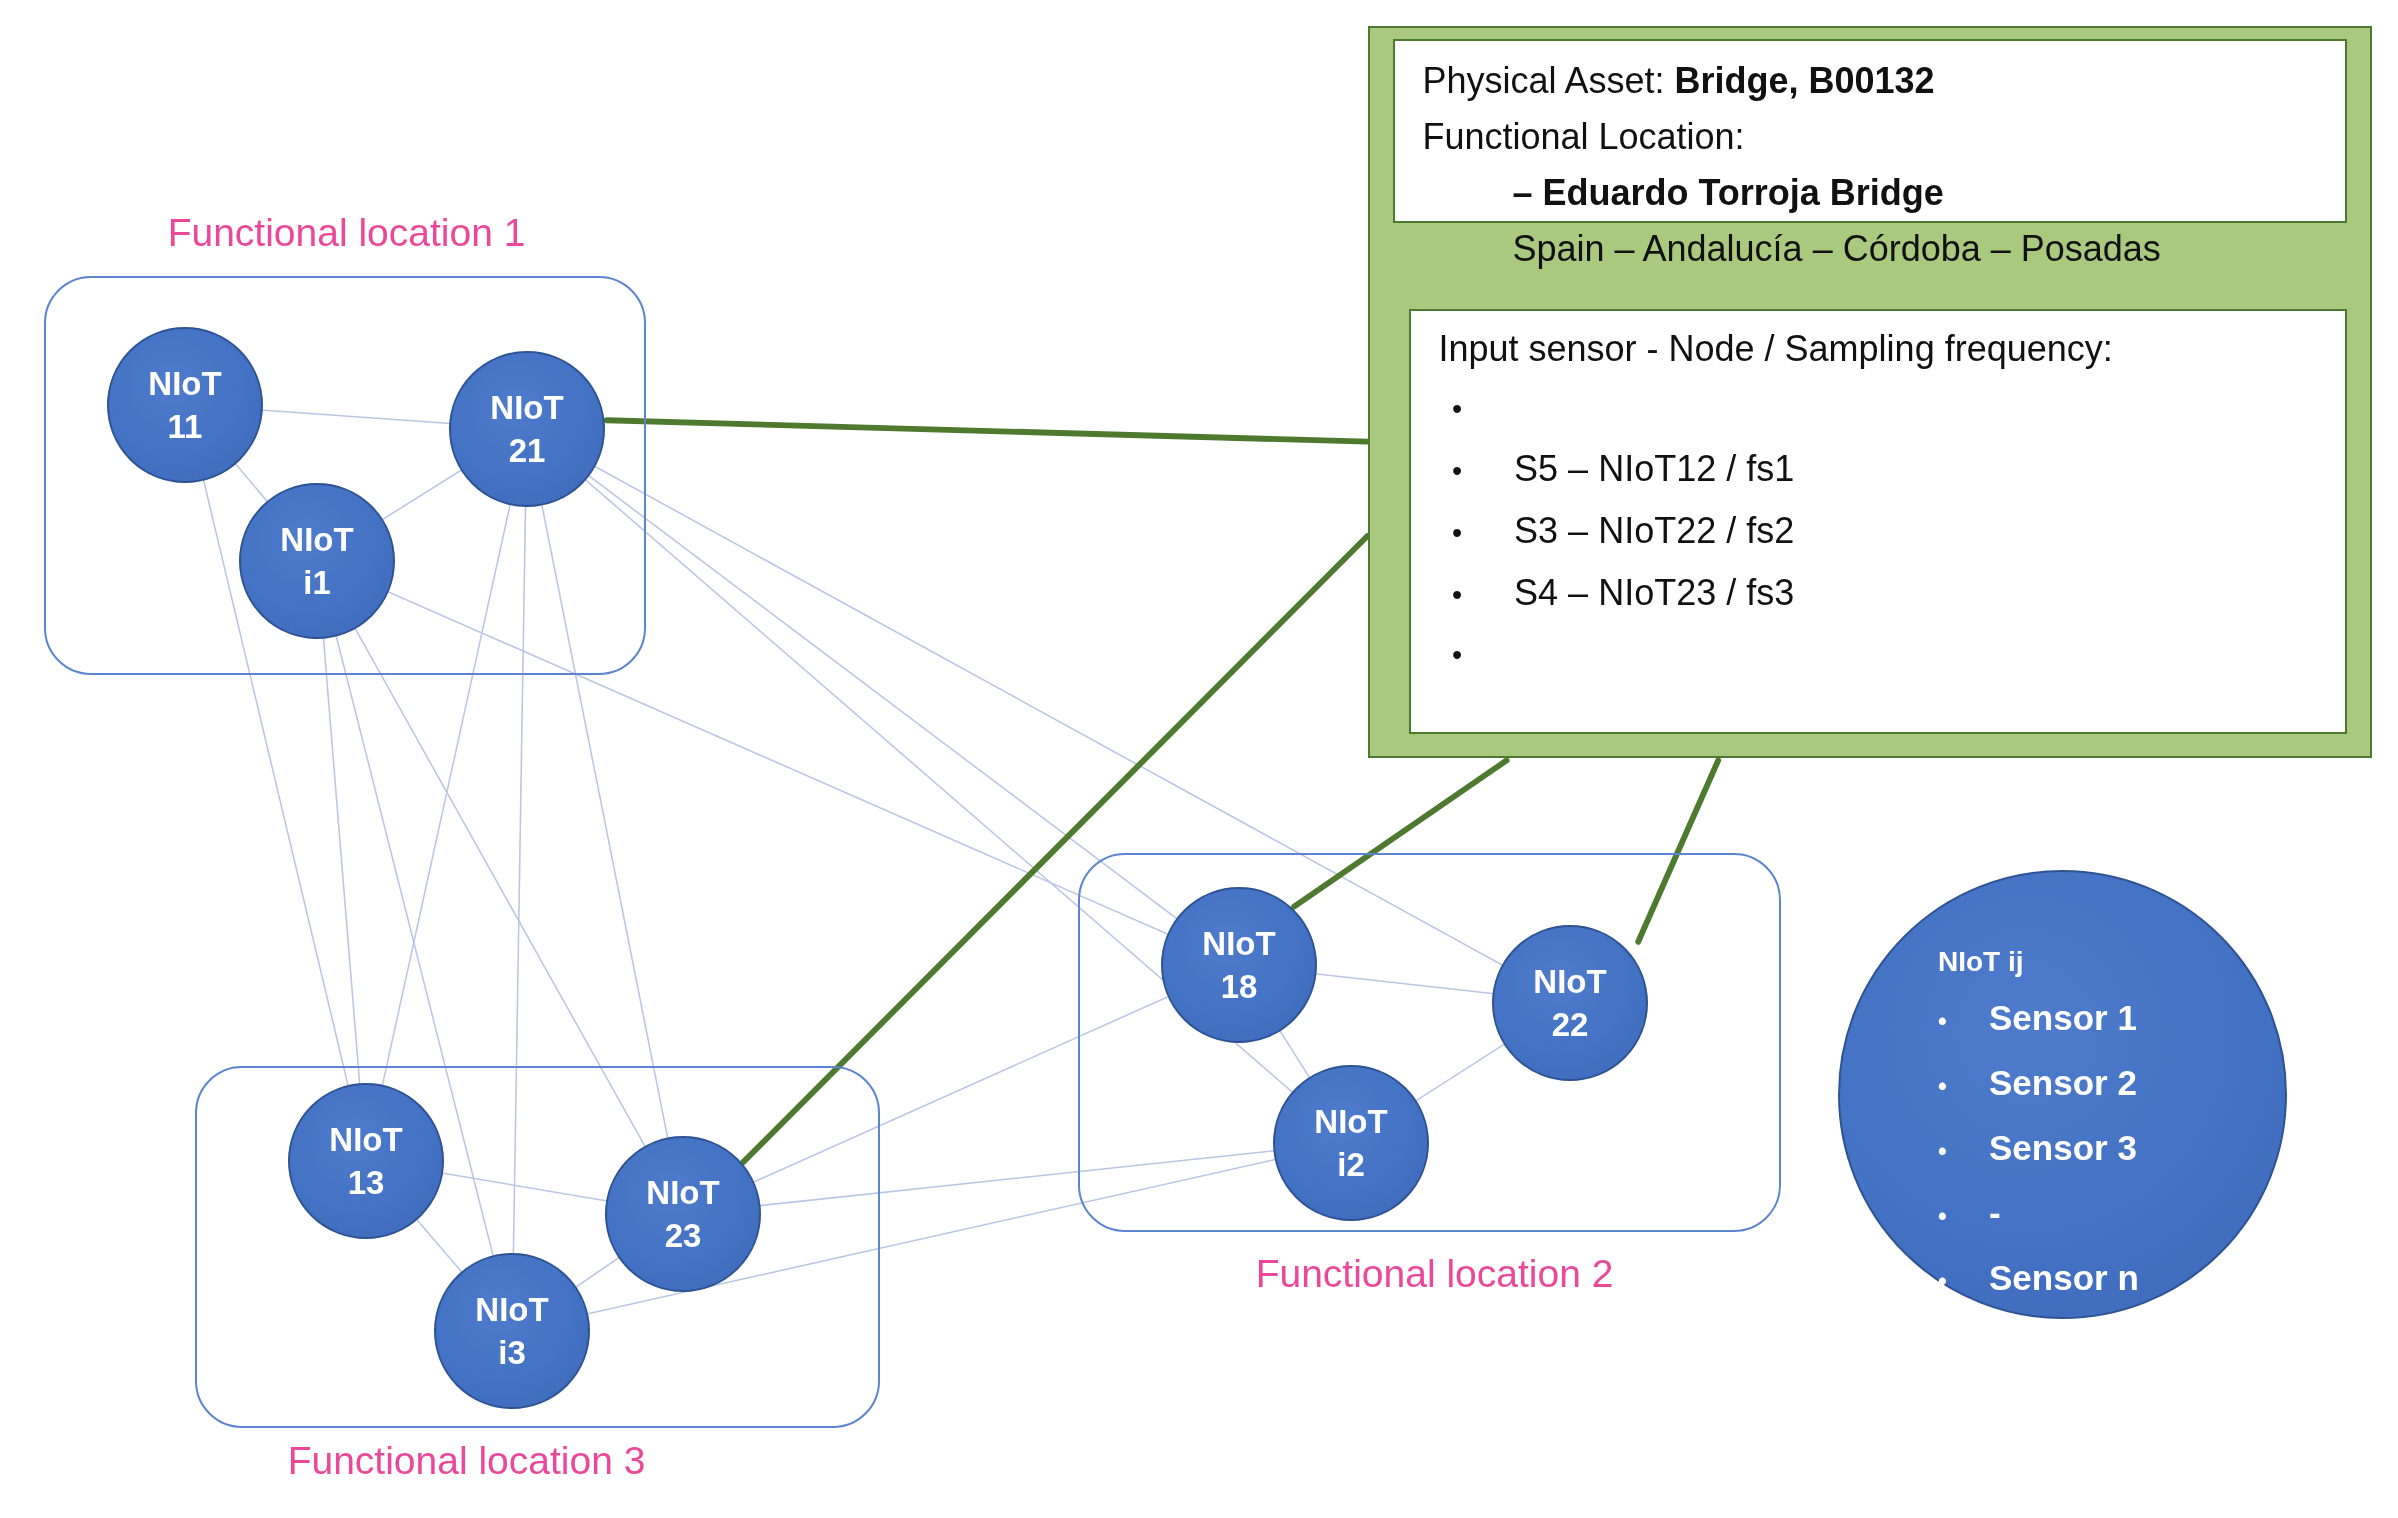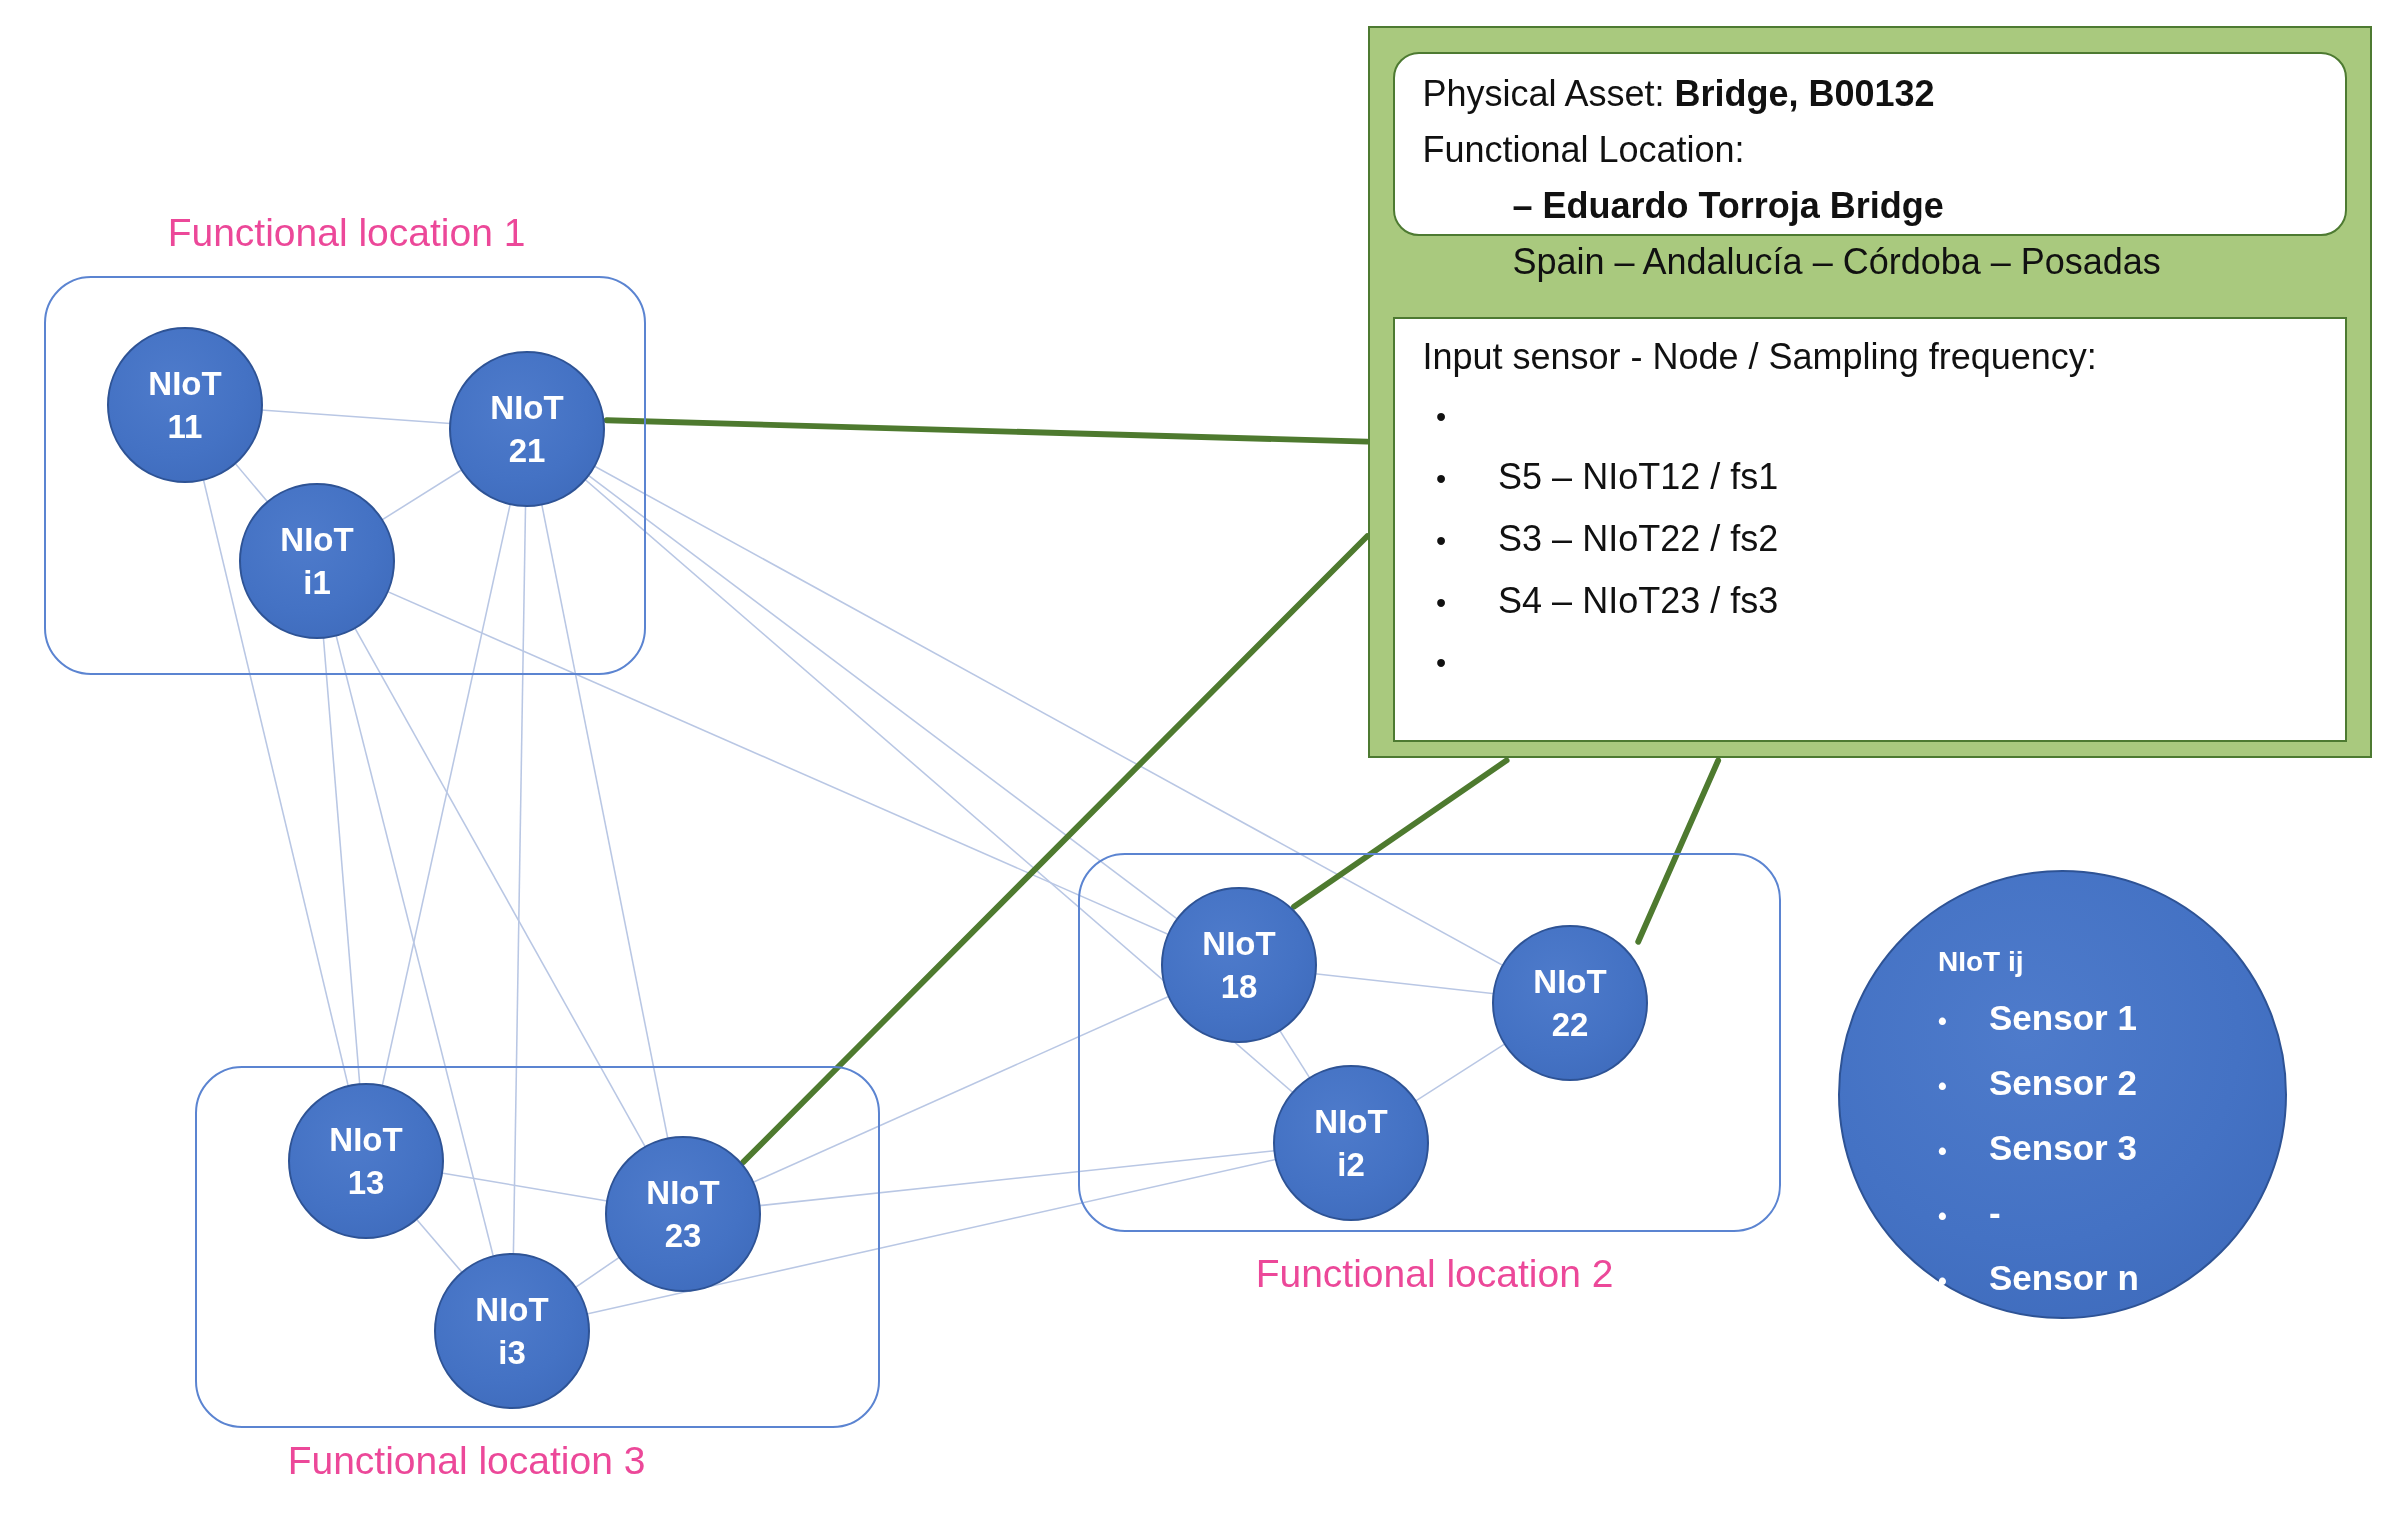--- a/index.html
+++ b/index.html
@@ -42,22 +42,22 @@
     background:#a9c97e;
     border:2.4px solid #4d7a31;
     box-sizing:border-box;
   }
   .info-panel{
     position:absolute;left:23.4px;right:23.4px;
     background:#ffffff;border:2.4px solid #4d7a31;
     box-sizing:border-box;
     color:#111111;font-size:36px;
   }
-  .panel-asset{top:24px;height:184px;padding:11.7px 0 0 27px;line-height:56px;border-radius:26px;}
-  .panel-sensors{top:289px;height:425px;padding:7.8px 0 0 27px;line-height:60px;}
+  .panel-asset{top:11px;height:184px;padding:11.7px 0 0 27px;line-height:56px;}
+  .panel-sensors{top:281px;height:425px;padding:7.8px 0 0 27px;line-height:60px;margin-left:16px;}
   .indent{padding-left:90px;}
   .b{font-weight:bold;}
   .bullet-row{display:flex;align-items:baseline;}
   .bullet-dot{width:62px;flex:0 0 62px;padding-left:13.7px;font-size:29px;}
   .bullet-dot::before{content:"•";}
 
   .legend-circle{
     position:absolute;z-index:3;
     left:1838px;top:870px;width:449px;height:449px;border-radius:50%;
     background:radial-gradient(circle at 42% 36%, #4e7bcb 0%, #4472c4 55%, #3c68b8 100%);

